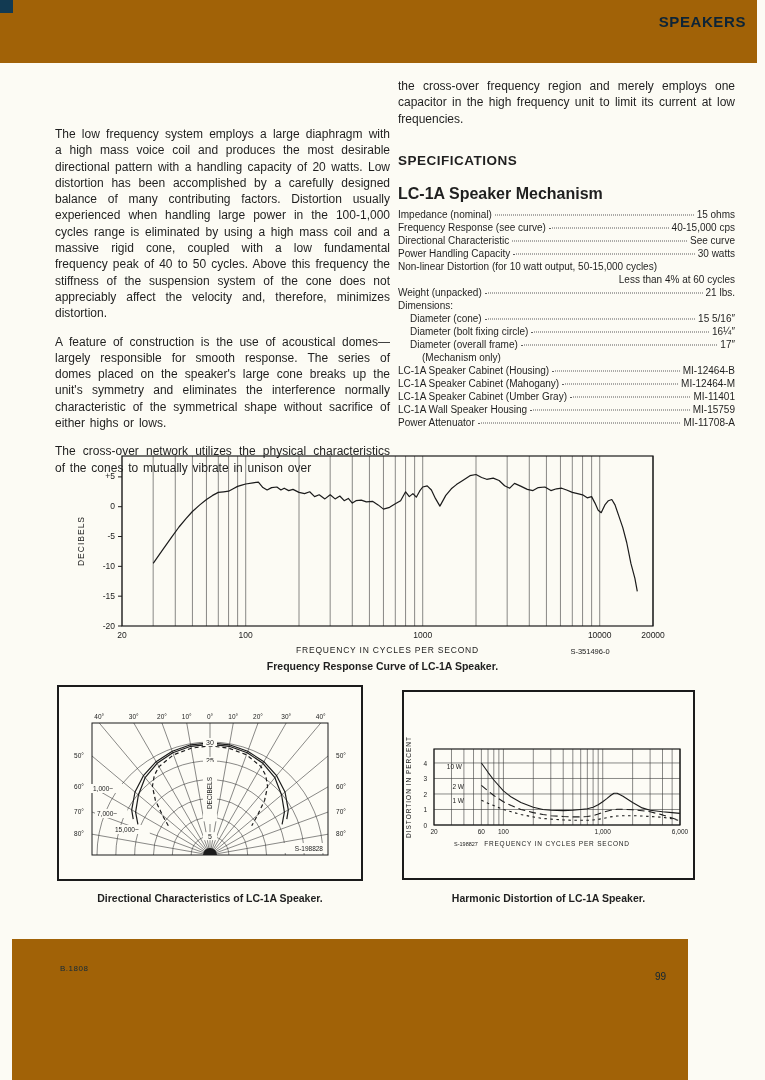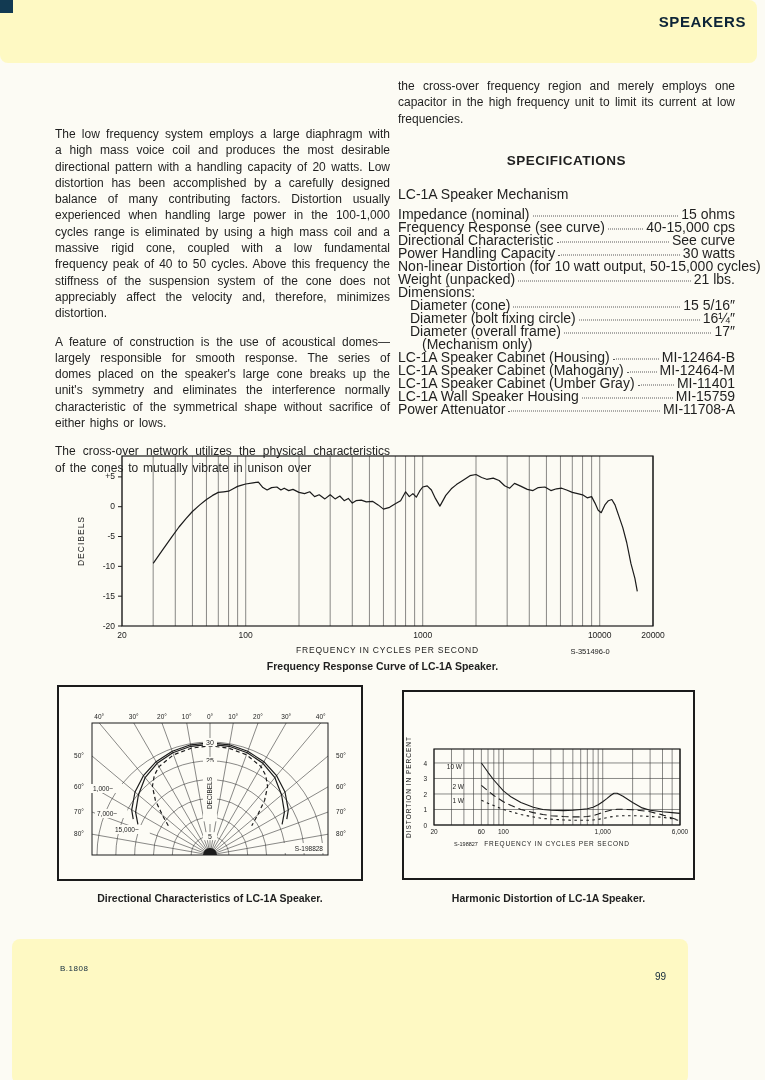--- a/index.html
+++ b/index.html
@@ -1,31 +1,31 @@
 <!DOCTYPE html>
 <html><head>
 <meta charset="utf-8">
 <style>
   html,body{margin:0;padding:0;}
   body{width:765px;height:1080px;position:relative;background:#fcfbf4;font-family:"Liberation Sans",sans-serif;color:#1f1f1f;overflow:hidden;}
-  .band{position:absolute;background:#fef9c3;border-radius:8px;}
+  .band{position:absolute;background:#a16207;}
   #top-band{left:0;top:0;width:757px;height:63px;}
   #corner-square{position:absolute;left:0;top:0;width:13px;height:13px;background:#123a52;}
   #header-title{position:absolute;top:13px;right:11px;font-weight:bold;font-size:15px;letter-spacing:.6px;color:#0d2437;}
   #bottom-band{left:0;top:939px;width:676px;height:145px;margin-left:12px;}
   #footer-code{position:absolute;left:48px;top:25px;font-size:8px;color:#10293c;letter-spacing:.5px;}
   #page-number{position:absolute;right:22px;top:32px;font-size:10px;font-weight:normal;color:#0d2437;}
   #page-body{position:absolute;left:0;top:63px;width:765px;height:872px;}
   .col{position:absolute;font-size:12px;line-height:16.3px;text-align:justify;word-spacing:1.5px;}
   #col-left{left:55px;top:15px;width:335px;margin-top:48px;}
   #col-right{left:398px;top:15px;width:337px;}
   .col p{margin:0 0 12px 0;}
-  #spec-heading{text-align:center;font-weight:bold;font-size:13.5px;letter-spacing:.5px;margin:26px 0 0 0;}
-  .sub-heading{font-weight:normal;font-size:14px;margin:17px 0 6px 0;text-align:left;word-spacing:normal;}
-  .leader-list{font-size:14px;line-height:13px;text-align:left;word-spacing:normal;}
+  #spec-heading{font-weight:bold;font-size:13.5px;letter-spacing:.5px;margin:26px 0 0 0;}
+  .sub-heading{font-weight:bold;font-size:16px;margin:17px 0 6px 0;text-align:left;word-spacing:normal;}
+  .leader-list{font-size:10px;line-height:13px;text-align:left;word-spacing:normal;}
   .spec-row{display:flex;align-items:baseline;}
   .spec-row.indent1{padding-left:12px;}
   .spec-row.indent2{padding-left:24px;}
   .spec-row.right{justify-content:flex-end;}
   .dots{flex:1;border-bottom:1.4px dotted #5a5a5a;margin:0 3px;transform:translateY(-2.5px);}
   .spec-label,.spec-value{white-space:nowrap;}
   .chart-abs{position:absolute;}
   .chart-box{position:absolute;background:#fdfcf6;border:2px solid #1b1b1b;}
   .caption{position:absolute;font-weight:bold;font-size:10.5px;text-align:center;word-spacing:normal;}
   svg{display:block;}
@@ -67,20 +67,23 @@
           <span class="dots"></span>
           <span class="spec-value">See curve</span>
         </div>
         <div class="spec-row indent0">
           <span class="spec-label">Power Handling Capacity</span>
           <span class="dots"></span>
           <span class="spec-value">30 watts</span>
         </div>
         <div class="spec-row indent0">
           <span class="spec-label">Non-linear Distortion (for 10 watt output, 50-15,000 cycles)</span>
+        </div>
+        <div class="spec-row indent0 right">
+          <span class="spec-value">Less than 4% at 60 cycles</span>
         </div>
         <div class="spec-row indent0">
           <span class="spec-label">Weight (unpacked)</span>
           <span class="dots"></span>
           <span class="spec-value">21 lbs.</span>
         </div>
         <div class="spec-row indent0">
           <span class="spec-label">Dimensions:</span>
         </div>
         <div class="spec-row indent1">

